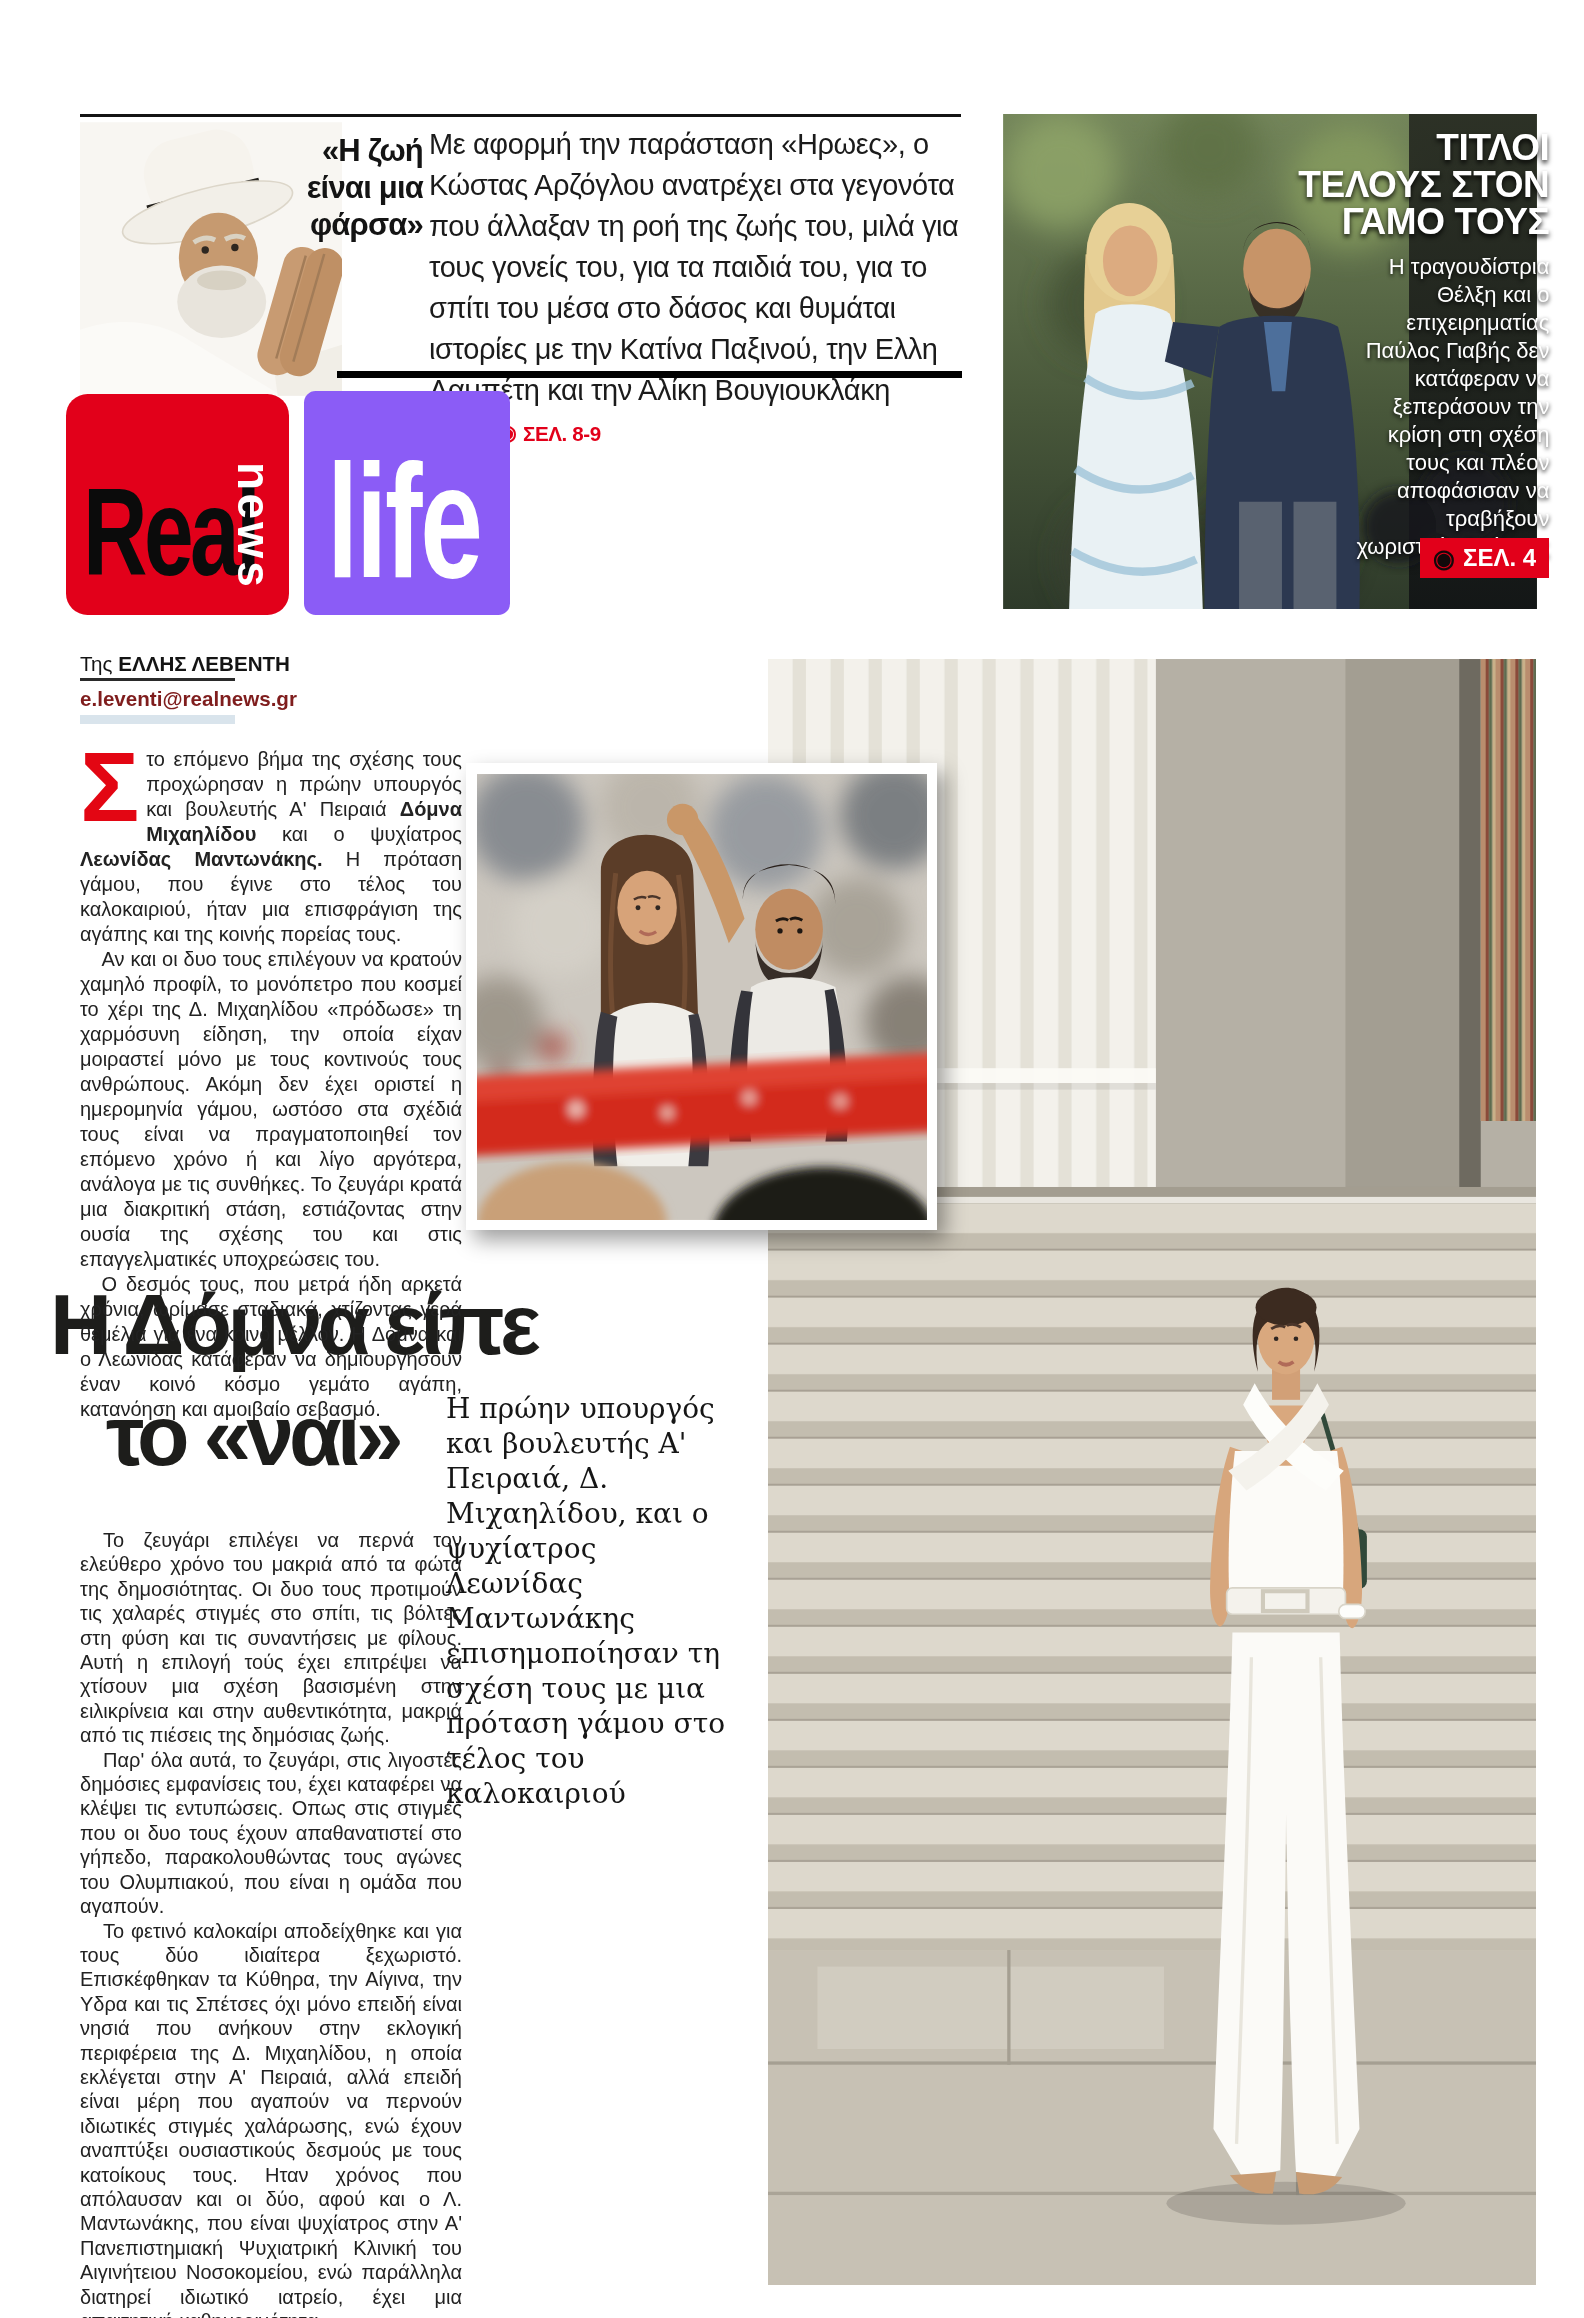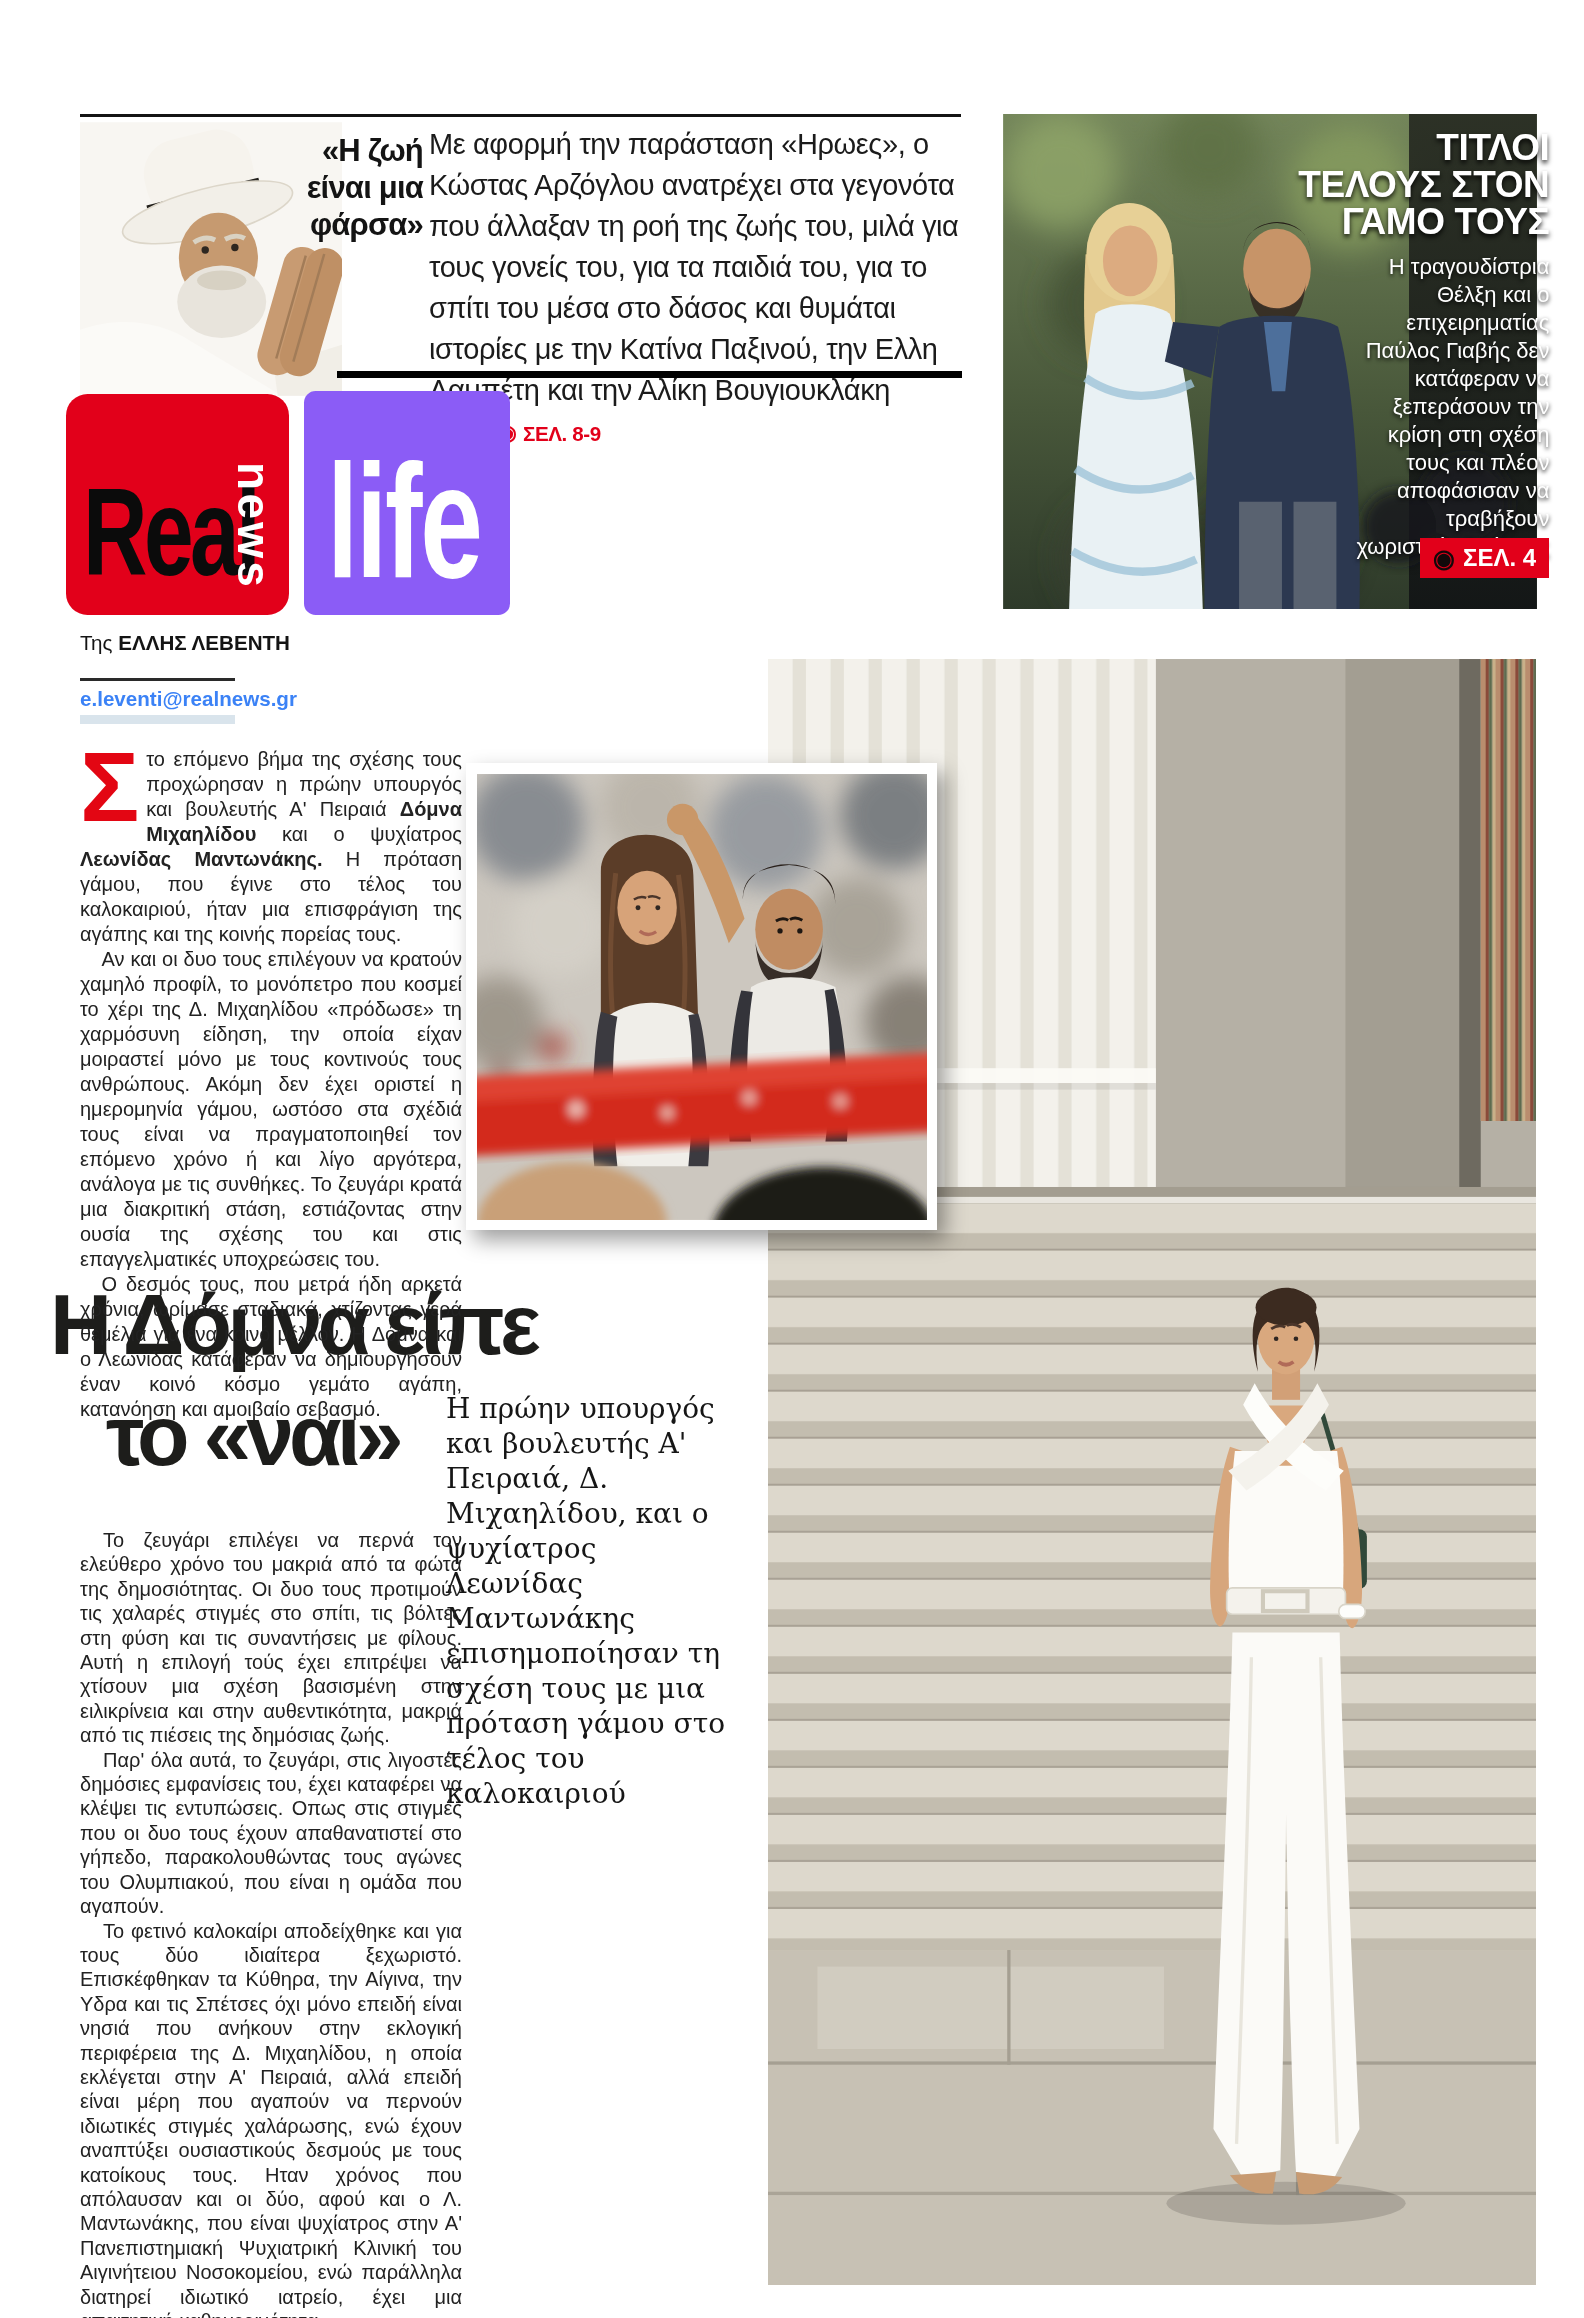--- a/index.html
+++ b/index.html
@@ -29,24 +29,24 @@
   
   .mast-realnews{left:66px;top:394px;width:223px;height:221px;background:#e2001a;border-radius:21.5px}
   .mast-real{position:absolute;left:16.5px;bottom:21.5px;font-weight:bold;font-size:124px;line-height:1;
              color:#0b0b0b;letter-spacing:-5px;transform:scaleX(.72);transform-origin:left bottom}
   .mast-news{position:absolute;right:11.6px;bottom:25px;writing-mode:vertical-rl;color:#fff;
              font-weight:bold;font-size:46px;letter-spacing:3.3px;line-height:1}
   .mast-life{left:304px;top:391px;width:206px;height:224px;background:#8b5cf6;border-radius:11.6px}
   .mast-life-txt{position:absolute;left:23px;bottom:13.2px;font-weight:bold;font-size:161px;line-height:1;
                  color:#fff;letter-spacing:-3.3px;transform:scaleX(.7);transform-origin:left bottom}
   
-  .byline{left:80px;top:631px;font-size:20.6px;color:#141414}
+  .byline{left:80px;top:652px;font-size:20.6px;color:#141414}
   .byline b{font-weight:bold}
   .byline-rule{left:80px;top:678px;width:155px;height:2.5px;background:#2a2a2a}
-  .byline-email{left:80px;top:687px;font-size:20.6px;font-weight:bold;color:#3b82f6}
+  .byline-email{left:80px;top:687px;font-size:20.6px;font-weight:bold;color:#7f1d1d}
   .highlight-bar{left:80px;top:715px;width:155px;height:9px;background:#d9e4ec}
   
   .intro{left:80px;top:747px;width:382px;font-size:20px;line-height:25px;text-align:justify;color:#222}
   .intro p{margin:0}
   .intro p.ind{text-indent:21.5px}
   .dropcap{float:left;font-weight:bold;font-size:99px;line-height:73px;color:#e30613;
            margin:3.3px 10px 0 0;letter-spacing:-3.3px}
   .bname{font-weight:bold}
   
   .photo-stairs{left:768px;top:659px;width:768px;height:1626px;overflow:hidden}

